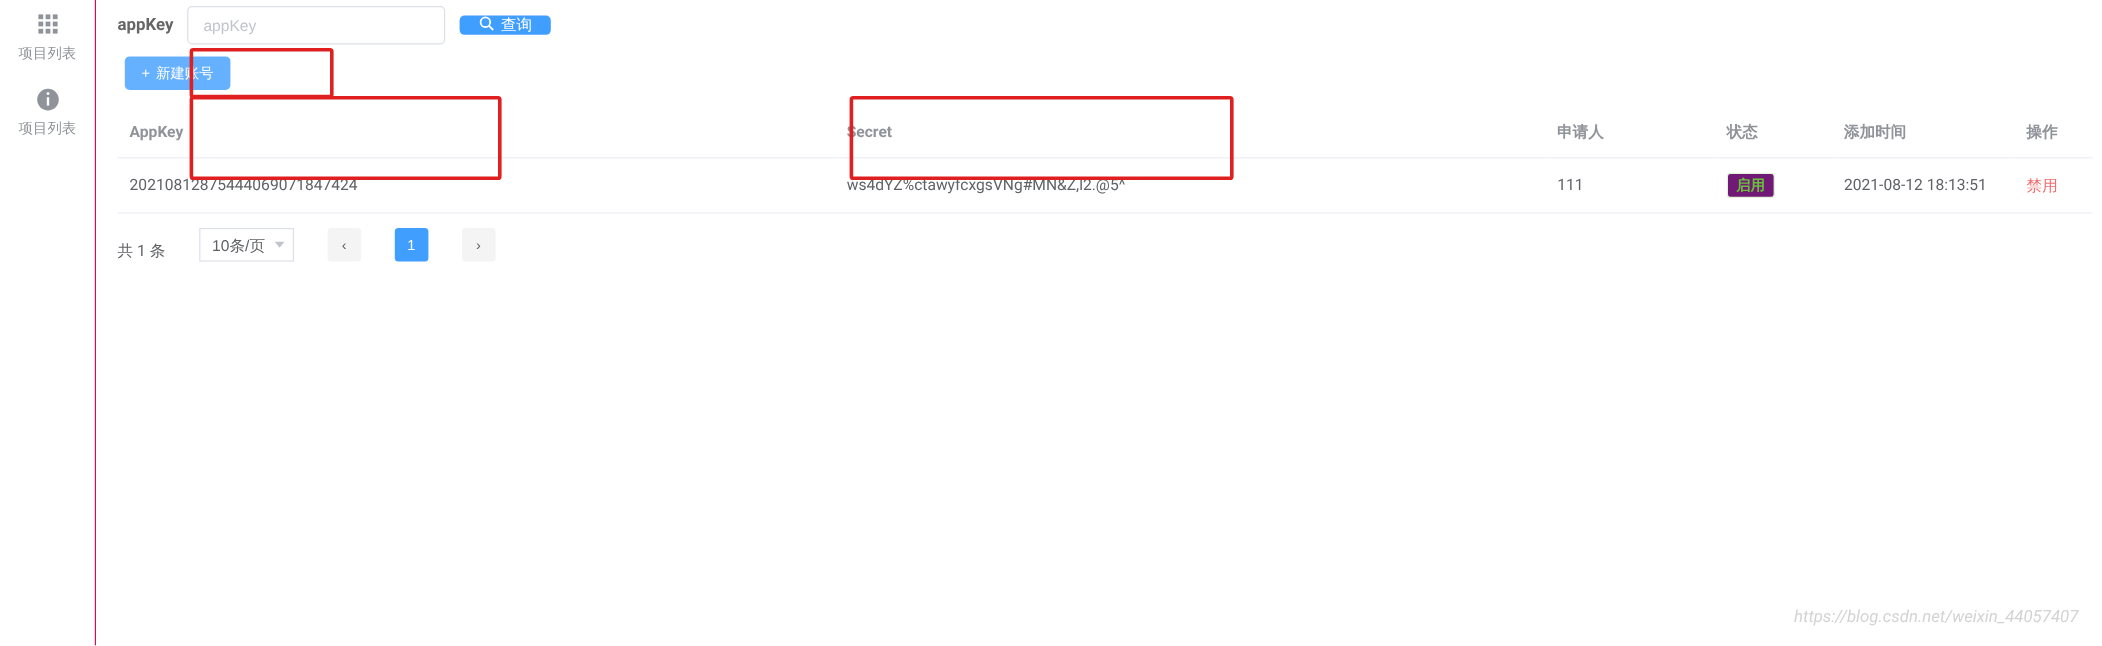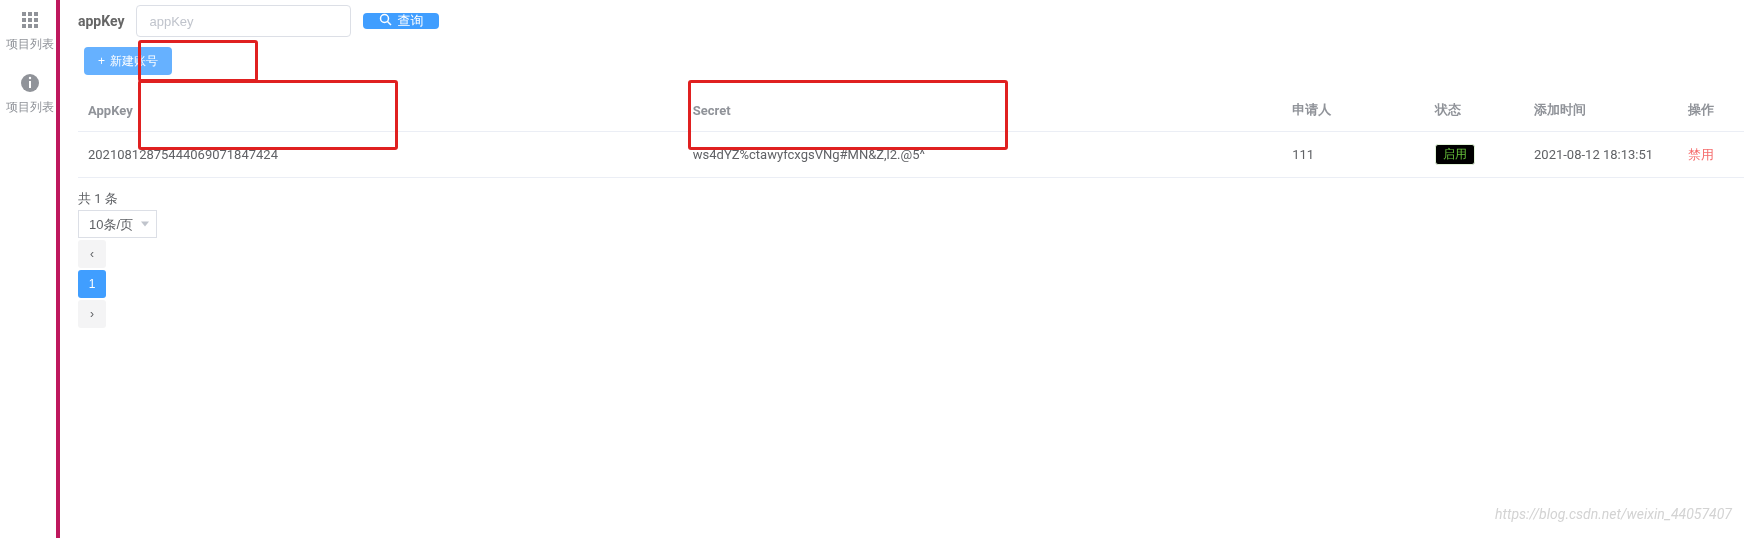--- a/index.html
+++ b/index.html
@@ -1,18 +1,18 @@
 <!DOCTYPE html>
 <html><head>
   <meta charset="utf-8">
   <style>
     * { box-sizing: border-box; margin: 0; padding: 0; }
     body { font-family: -apple-system, BlinkMacSystemFont, "Segoe UI", Roboto, "Helvetica Neue", Arial, sans-serif; font-size: 14px; color: #606266; background: #fff; }
     .layout { display: flex; height: 538px; width: 1752px; overflow: hidden; }
-    .sidebar { width: 60px; border-right: 4px solid #be185d; display: flex; flex-direction: column; align-items: flex-start; padding-top: 0; }
+    .sidebar { width: 80px; border-right: 1px solid #be185d; display: flex; flex-direction: column; align-items: center; padding-top: 0; }
     .sidebar-item { width: 60px; display: flex; flex-direction: column; align-items: center; padding: 8px 0 10px; cursor: pointer; font-size: 12px; color: #909399; }
     .sidebar-item.active { color: #409eff; }
     .sidebar-item .icon-wrap { width: 24px; height: 24px; display: flex; align-items: center; justify-content: center; margin-bottom: 4px; }
     .main { flex: 1; padding: 5px 8px 0 18px; position: relative; }
     .search-row { display: flex; align-items: center; gap: 12px; margin-bottom: 10px; }
     .search-label { font-weight: 700; color: #666; }
     .search-input { width: 215px; height: 32px; border: 1px solid #dcdfe6; border-radius: 4px; padding: 0 12px; font-size: 13px; color: #606266; outline: none; }
     .search-input::placeholder { color: #c0c4cc; }
     .btn { height: 16px; border: none; border-radius: 4px; padding: 0 16px; font-size: 13px; cursor: pointer; display: inline-flex; align-items: center; gap: 5px; }
     .btn-primary { background: #409eff; color: #fff; }
@@ -20,23 +20,23 @@
     .btn-small { height: 28px; padding: 0 14px; font-size: 12px; }
     .highlight-red { border: 3px solid #e02020; border-radius: 3px; position: absolute; pointer-events: none; }
     .hl-newbtn { left: 78px; top: 40px; width: 120px; height: 42px; }
     .hl-appkey { left: 78px; top: 80px; width: 260px; height: 70px; }
     .hl-secret { left: 628px; top: 80px; width: 320px; height: 70px; }
     .new-row { margin-bottom: 14px; padding-left: 6px; }
     .table { width: 100%; border-collapse: collapse; }
     .table th, .table td { text-align: left; padding: 12px 10px; border-bottom: 1px solid #ebeef5; font-size: 13px; }
     .table th { background: #fff; font-weight: 700; color: #909399; }
     .table td { color: #606266; }
-    .status-tag { display: inline-block; background: #000000; color: #67c23a; border: 1px solid #e1f3d8; border-radius: 3px; padding: 1px 7px; font-size: 12px; }
+    .status-tag { display: inline-block; background: #701a75; color: #67c23a; border: 1px solid #e1f3d8; border-radius: 3px; padding: 1px 7px; font-size: 12px; font-weight: bold; }
     .op-link { color: #f56c6c; cursor: pointer; font-size: 13px; }
-    .pagination { display: flex; align-items: flex-start; gap: 2px; margin-top: 12px; font-size: 13px; flex-direction: column; }
+    .pagination { display: flex; align-items: flex-end; gap: 28px; margin-top: 12px; font-size: 13px; }
     .page-select { height: 28px; border: 1px solid #dcdfe6; border-radius: 0; padding: 0 22px 0 10px; font-size: 13px; color: #606266; appearance: none; background: #fff; position: relative; }
     .select-wrap { position: relative; display: inline-block; }
     .select-wrap::after { content: ''; position: absolute; right: 8px; top: 50%; transform: translateY(-50%); border-left: 4px solid transparent; border-right: 4px solid transparent; border-top: 5px solid #c0c4cc; }
     .page-btn { width: 28px; height: 28px; border: none; background: #f4f4f5; color: #606266; border-radius: 3px; cursor: pointer; display: inline-flex; align-items: center; justify-content: center; font-size: 12px; }
     .page-btn.active { background: #409eff; color: #fff; }
     .watermark { position: absolute; right: 20px; bottom: 16px; color: #d3d3d3; font-size: 14px; font-style: italic; }
     .col-appkey { width: 550px; }
     .col-secret { width: 545px; }
     .col-applicant { width: 130px; }
     .col-status { width: 90px; }

